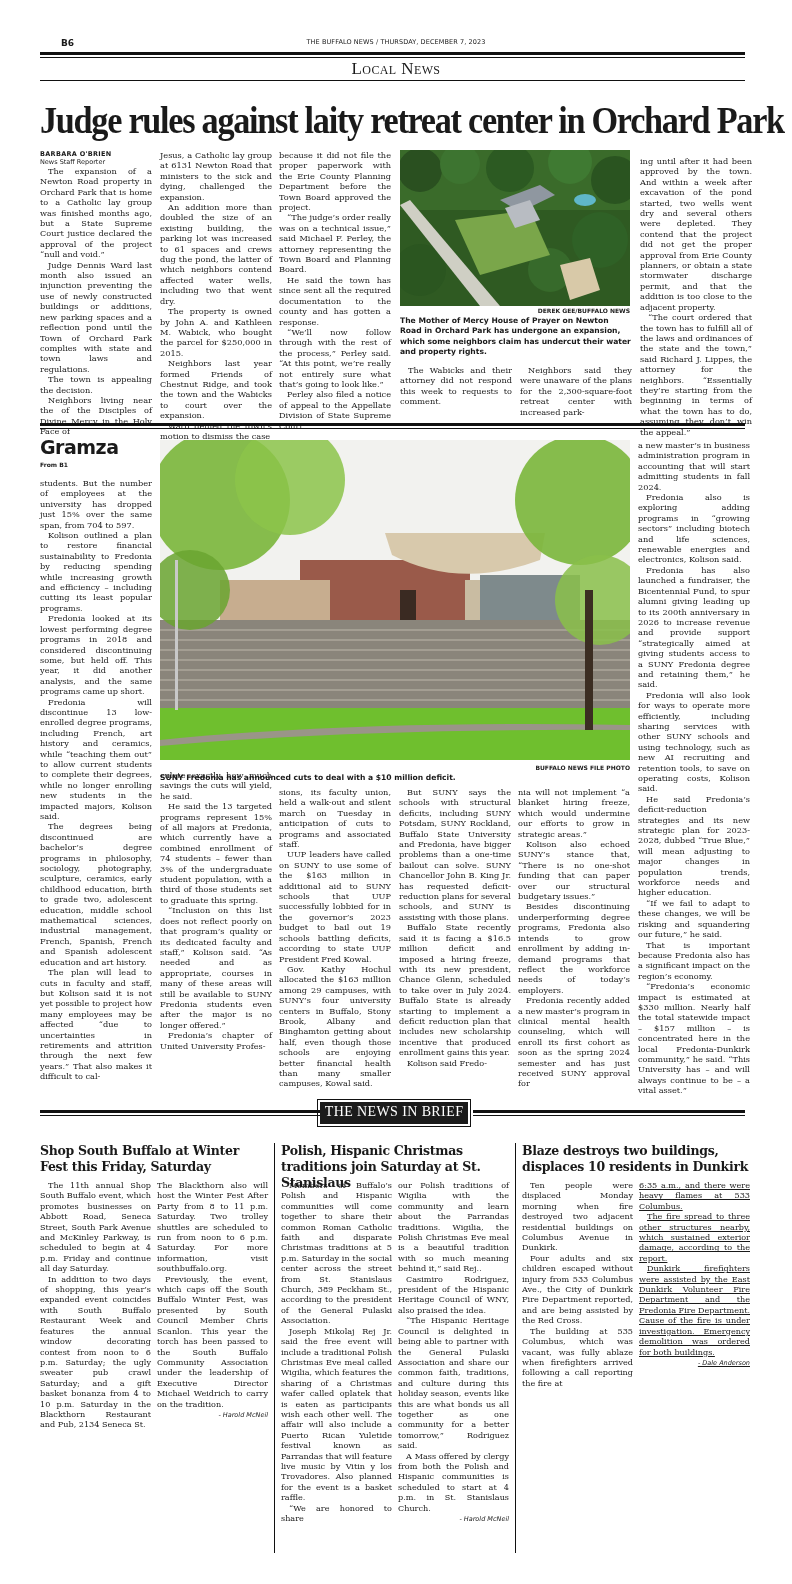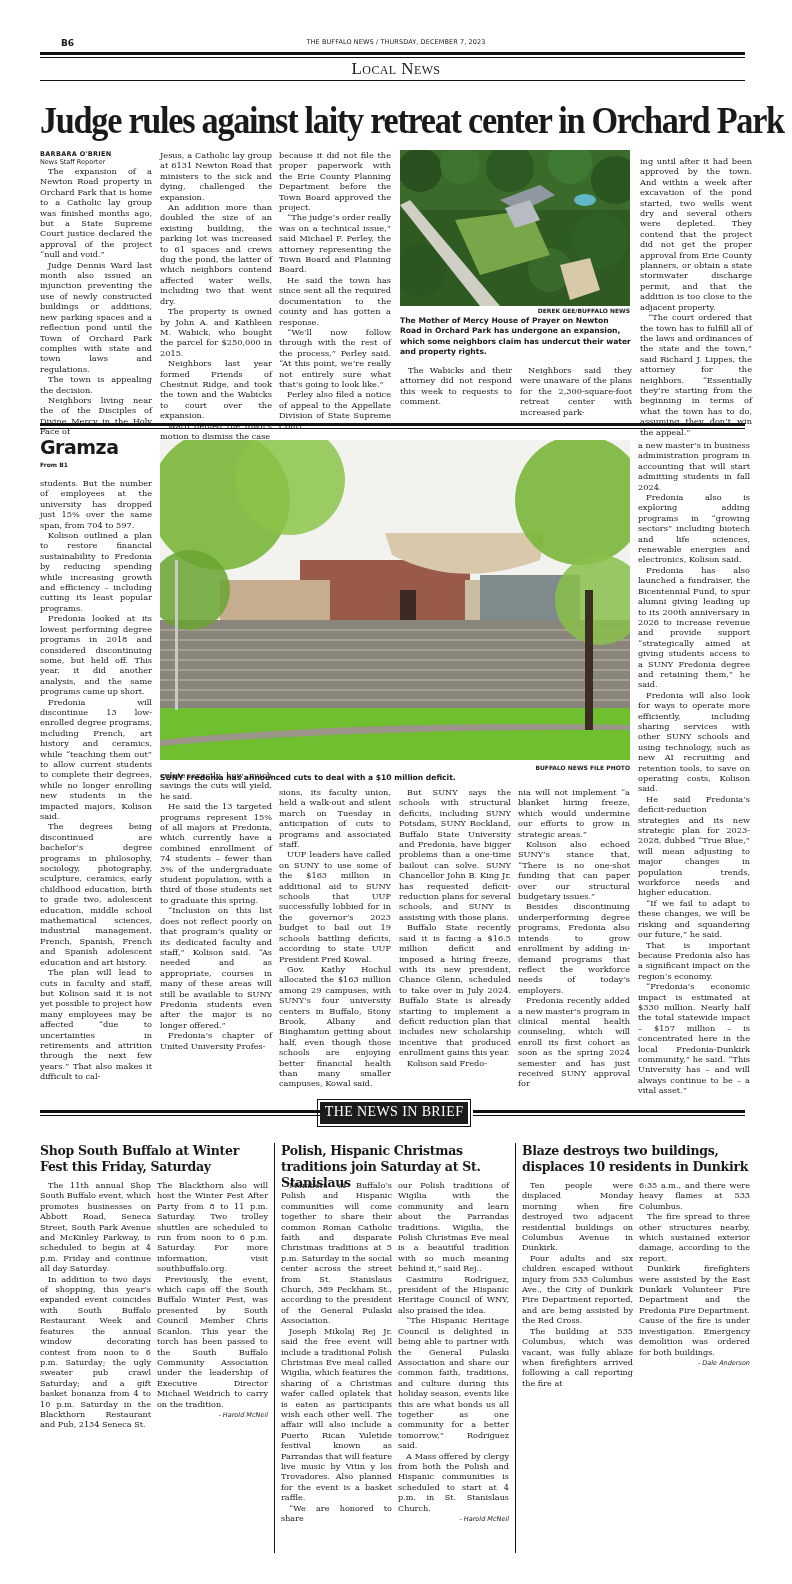--- a/index.html
+++ b/index.html
@@ -222,18 +222,18 @@
 </div>
 
 <div class="abs vrule" style="left:515px; top:1143px; height:410px;"></div>
 
 <div class="abs brief-head" style="left:522px; top:1143px; width:230px;">Blaze destroys two buildings, displaces 10 residents in Dunkirk</div>
 <div class="abs bcol" style="left:522px; top:1180px; width:111px;">
   <p>Ten people were displaced Monday morning when fire destroyed two adjacent residential buildings on Columbus Avenue in Dunkirk.</p>
   <p>Four adults and six children escaped without injury from 533 Columbus Ave., the City of Dunkirk Fire Department reported, and are being assisted by the Red Cross.</p>
   <p>The building at 535 Columbus, which was vacant, was fully ablaze when firefighters arrived following a call reporting the fire at</p>
 </div>
-<div class="abs bcol" style="left:639px; top:1180px; width:111px;">
+<div class="abs bcol" style="left:639px; top:1180px; width:111px;text-decoration:underline;">
   <p class="noindent">6:35 a.m., and there were heavy flames at 533 Columbus.</p>
   <p>The fire spread to three other structures nearby, which sustained exterior damage, according to the report.</p>
   <p>Dunkirk firefighters were assisted by the East Dunkirk Volunteer Fire Department and the Fredonia Fire Department. Cause of the fire is under investigation. Emergency demolition was ordered for both buildings.</p>
   <div class="sig">- Dale Anderson</div>
 </div>
 
 </body></html>

